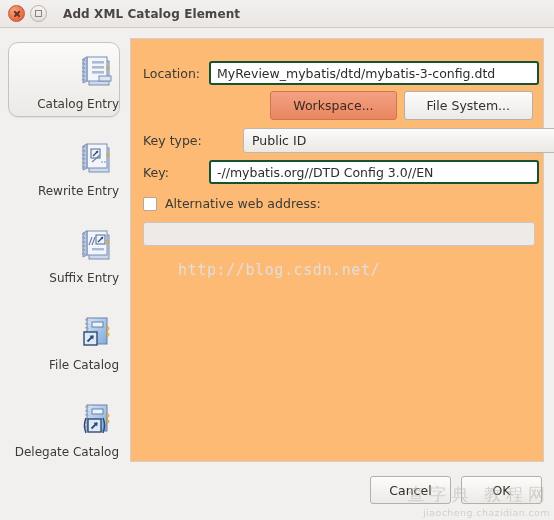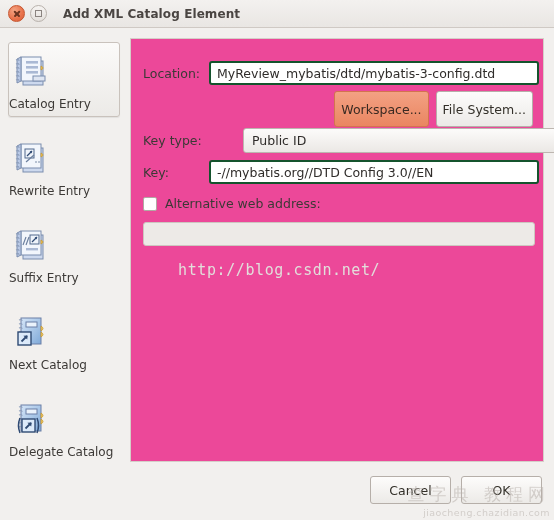--- a/index.html
+++ b/index.html
@@ -86,23 +86,23 @@
     top: 14px;
     width: 114px;
     bottom: 65px;
   }
   .side-item {
     width: 112px;
     padding: 6px 0 5px;
     margin-bottom: 12px;
     display: flex;
     flex-direction: column;
-    align-items: flex-start;
+    align-items: flex-end;
     border: 1px solid transparent;
-    border-radius: 3px;
+    border-radius: 10px;
     box-sizing: border-box;
   }
   .side-item.selected {
     background: linear-gradient(to bottom, #fbfaf9, #eceae7);
     border: 1px solid #c9c2bc;
     box-shadow: 0 1px 1px rgba(0,0,0,.07);
   }
   .side-ico {
     width: 44px;
     height: 44px;
@@ -117,21 +117,21 @@
   }
 
   
   .panel {
     position: absolute;
     left: 130px;
     top: 10px;
     right: 10px;
     bottom: 58px;
     border: 1px solid #d5cec8;
-    background: #ec4899;
+    background: #fdba74;
     box-sizing: border-box;
   }
 
   .row {
     display: flex;
     align-items: center;
     position: absolute;
   }
   .field-label {
     font-size: 12.5px;
@@ -215,22 +215,22 @@
     box-sizing: border-box;
     margin-right: 8px;
     flex: none;
   }
 
   
   .btn {
     font-family: "DejaVu Sans", "Liberation Sans", sans-serif;
     font-size: 12.5px;
     color: #333029;
-    height: 36px;
-    padding: 0 6px;
+    height: 29px;
+    padding: 0 22px;
     border: 1px solid #b6afa9;
     border-radius: 3px;
     background: linear-gradient(to bottom, #fdfcfb 0%, #eceae7 100%);
     box-sizing: border-box;
     cursor: default;
     white-space: nowrap;
   }
   .btn.accent {
     background: linear-gradient(to bottom, #f3a183 0%, #ea8661 100%);
     border: 1px solid #d2744f;
@@ -398,21 +398,21 @@
             <path d="M10 22 q3 -1.5 3 1"></path>
           <path d="M10 26 q3 -1.5 3 1"></path>
             <path d="M10 30 q3 -1.5 3 1"></path>
         </g>
         <path d="M32 16 q4 2.5 0 5 Z" fill="#f0c560" stroke="#c79b34" stroke-width=".8"></path>
         <path d="M32 22 q4 2.5 0 5 Z" fill="#f0c560" stroke="#c79b34" stroke-width=".8"></path>
         <rect x="9" y="22" width="13" height="13" fill="#dceafa" stroke="#2f4a73" stroke-width="1.4"></rect>
         <path d="M12.5 31.5 L18 26" stroke="#2f4a73" stroke-width="1.8"></path>
         <path d="M18.6 25.4 l-4.2 .4 l3.8 3.8 Z" fill="#2f4a73"></path>
       </svg>
-      <span class="side-label">Next Catalog</span>
+      <span class="side-label">File Catalog</span>
     </div>
 
     <div class="side-item">
       <svg class="side-ico" viewBox="0 0 44 44">
         <rect x="12" y="8" width="20" height="26" fill="url(#bkgrad2)" stroke="#6b7fa6" stroke-width="1"></rect>
         <defs>
           <linearGradient id="bkgrad2" x1="0" y1="0" x2="1" y2="1">
             <stop offset="0%" stop-color="#d6e6f8"></stop>
             <stop offset="100%" stop-color="#7fa9d8"></stop>
           </linearGradient>

